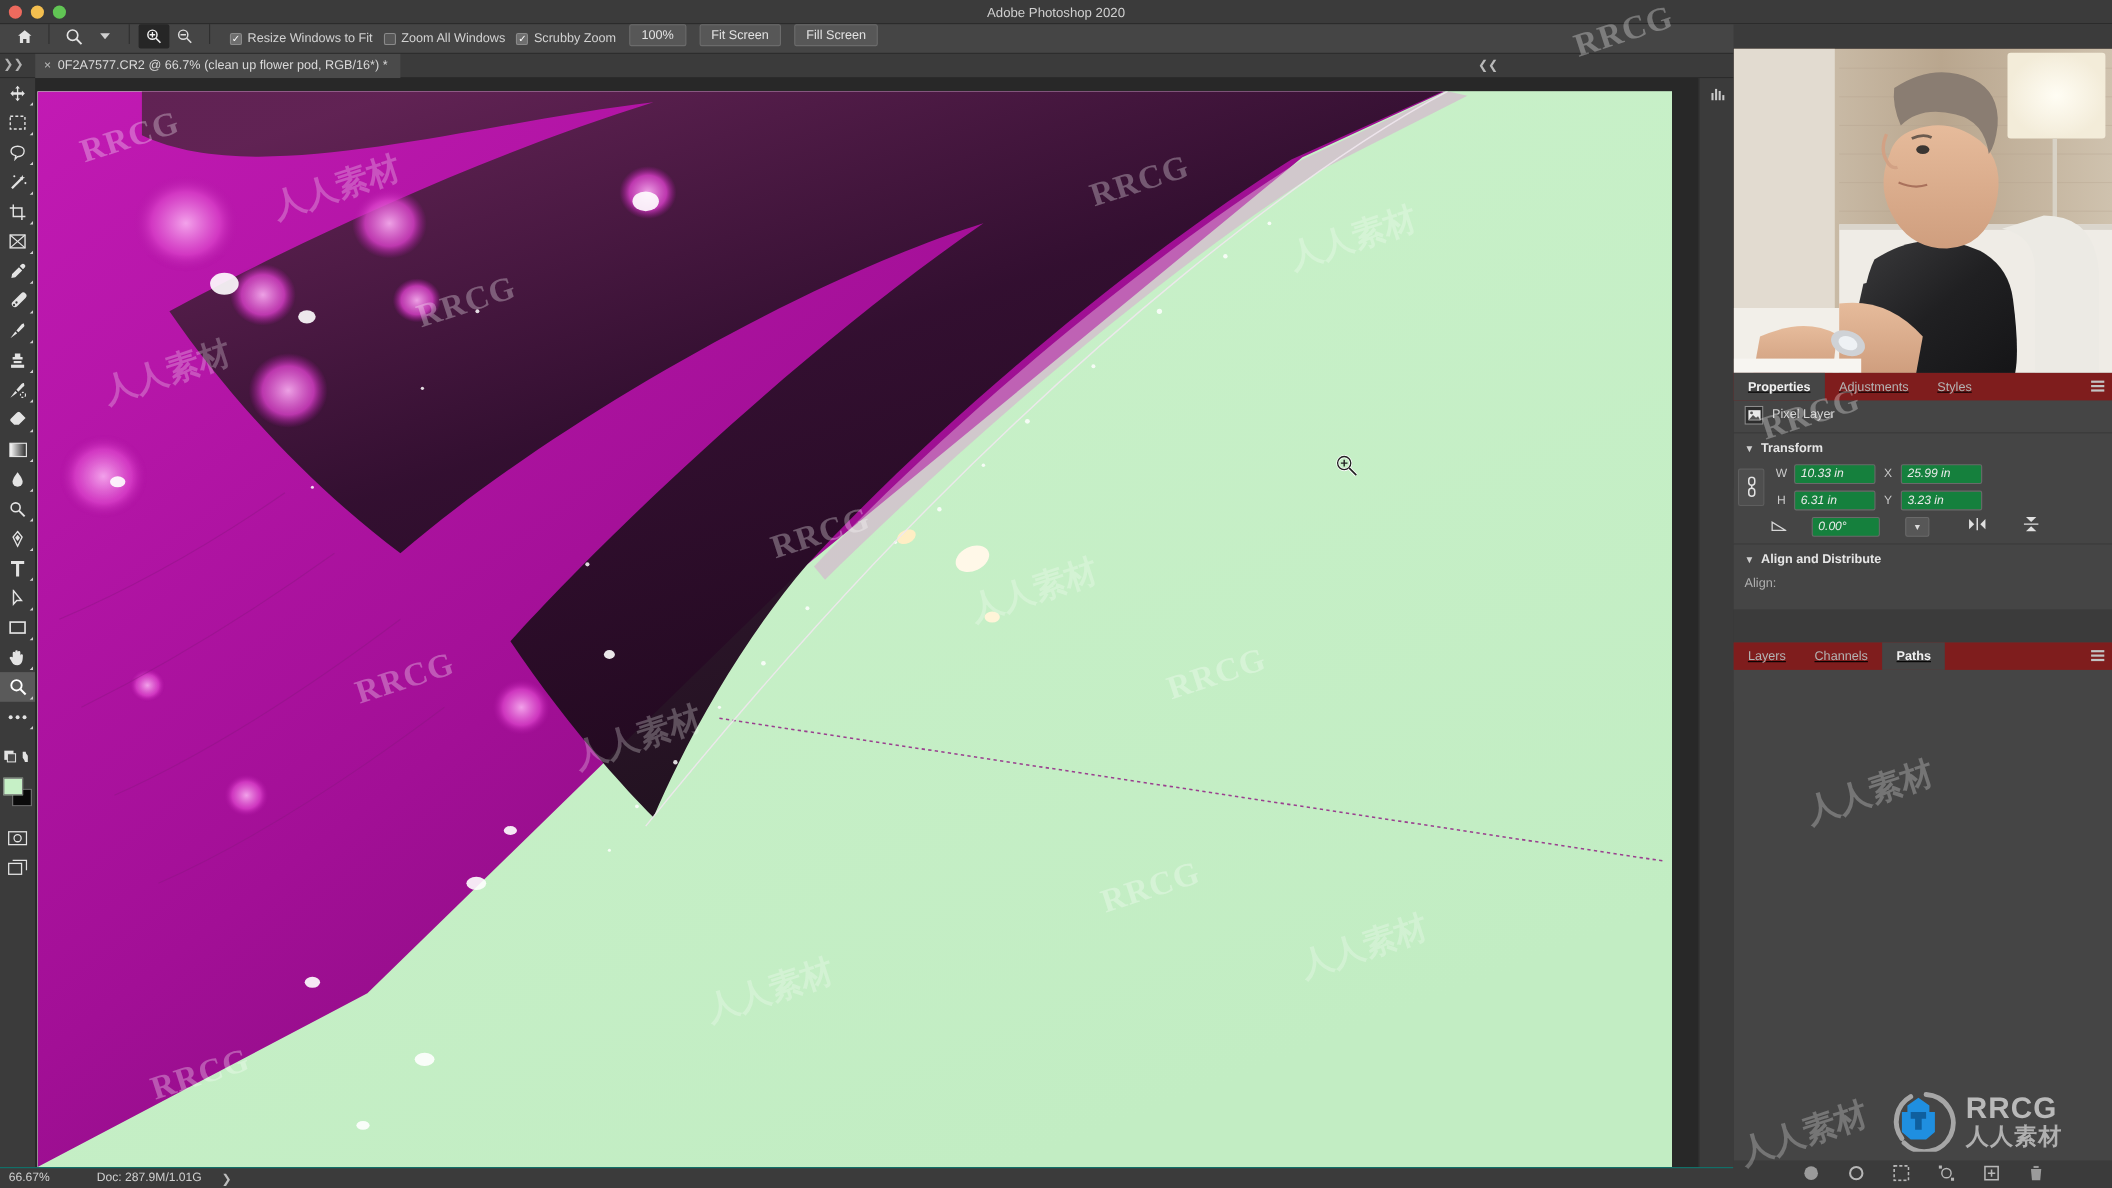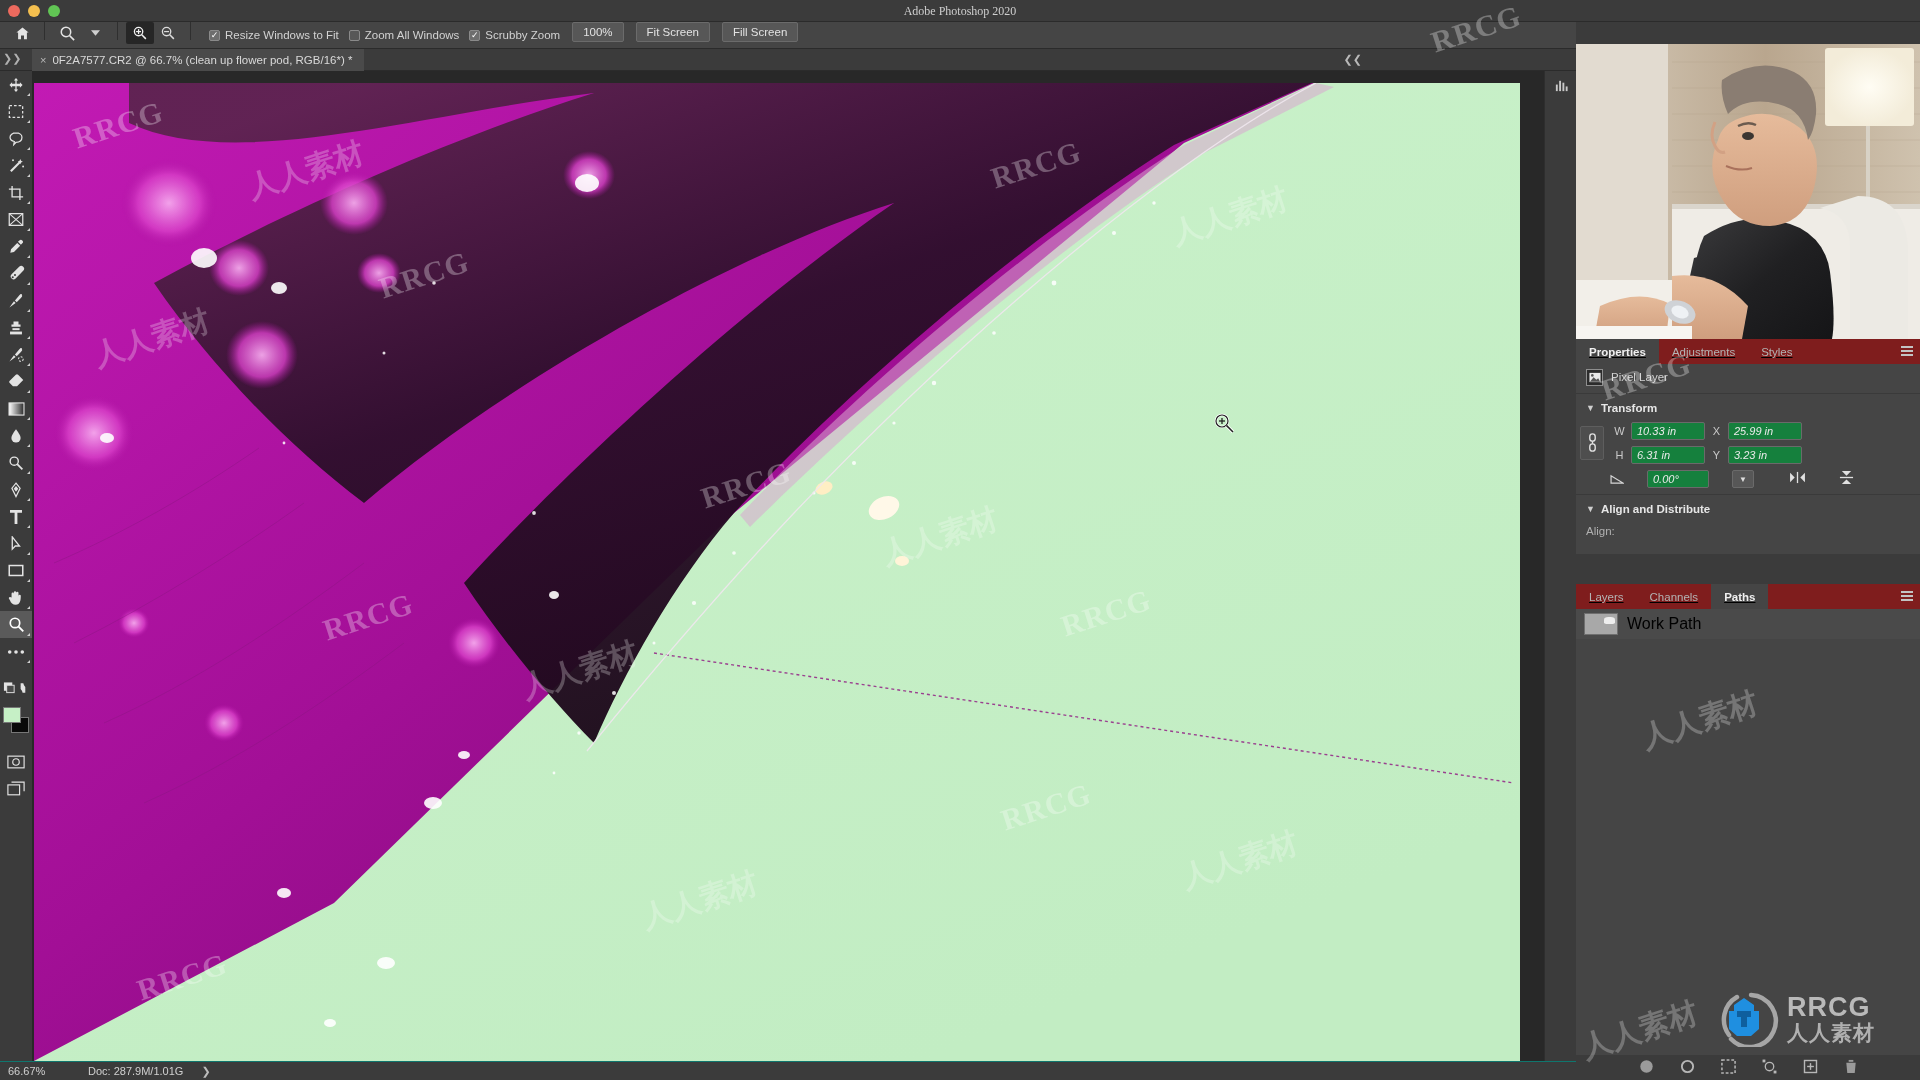--- a/index.html
+++ b/index.html
@@ -2,21 +2,21 @@
 <html><head>
 <meta charset="utf-8">
 <style>
   * { box-sizing: border-box; margin:0; padding:0; }
   html,body{ width:1920px; height:1080px; overflow:hidden; background:#1e1e1e;
     font-family:"Liberation Sans", sans-serif; -webkit-font-smoothing:antialiased;}
   .app{ position:relative; width:1920px; height:1080px; background:#323232; }
 
   
   .titlebar{ position:absolute; left:0; top:0; width:1920px; height:22px;
-     background:#3b3b3b; border-bottom:1px solid #2b2b2b;font-family:Liberation Serif, serif; }
+     background:#3b3b3b; border-bottom:1px solid #2b2b2b; }
   .traffic{ position:absolute; left:8px; top:5px; display:flex; gap:8px; }
   .dot{ width:12px; height:12px; border-radius:50%; display:block; }
   .dot.r{ background:#ed6a5e; } .dot.y{ background:#f4bf4f; } .dot.g{ background:#61c554; }
   .titletxt{ position:absolute; left:0; top:0; width:1920px; height:22px; line-height:22px;
      text-align:center; color:#cfcfcf; font-size:12px; }
 
   
   .optbar{ position:absolute; left:0; top:22px; width:1920px; height:27px;
      background:#454545; border-bottom:1px solid #2b2b2b; display:flex; padding-left:8px; gap:0;}
   .obtn{ width:28px; height:22px; display:flex; align-items:center; justify-content:center;
@@ -630,24 +630,20 @@
       <div class="ptabs">
         <div class="ptab">Layers</div>
         <div class="ptab">Channels</div>
         <div class="ptab act">Paths</div>
         <div class="pmenu">
             <i></i>
             <i></i>
             <i></i>
           </div>
       </div>
-      <div class="layerrow">
-        <span class="pthumb"></span>
-        <span>Work Path</span>
-      </div>
       <div class="panelfoot">
         <span>
           <svg width="15" height="15" viewBox="0 0 16 16">
               <circle cx="8" cy="8" r="6.6" fill="#9b9b9b"></circle>
             </svg>
         </span>
         <span>
           <svg width="15" height="15" viewBox="0 0 16 16">
               <circle cx="8" cy="8" r="6" fill="none" stroke="#b7b7b7" stroke-width="2"></circle>
             </svg>

